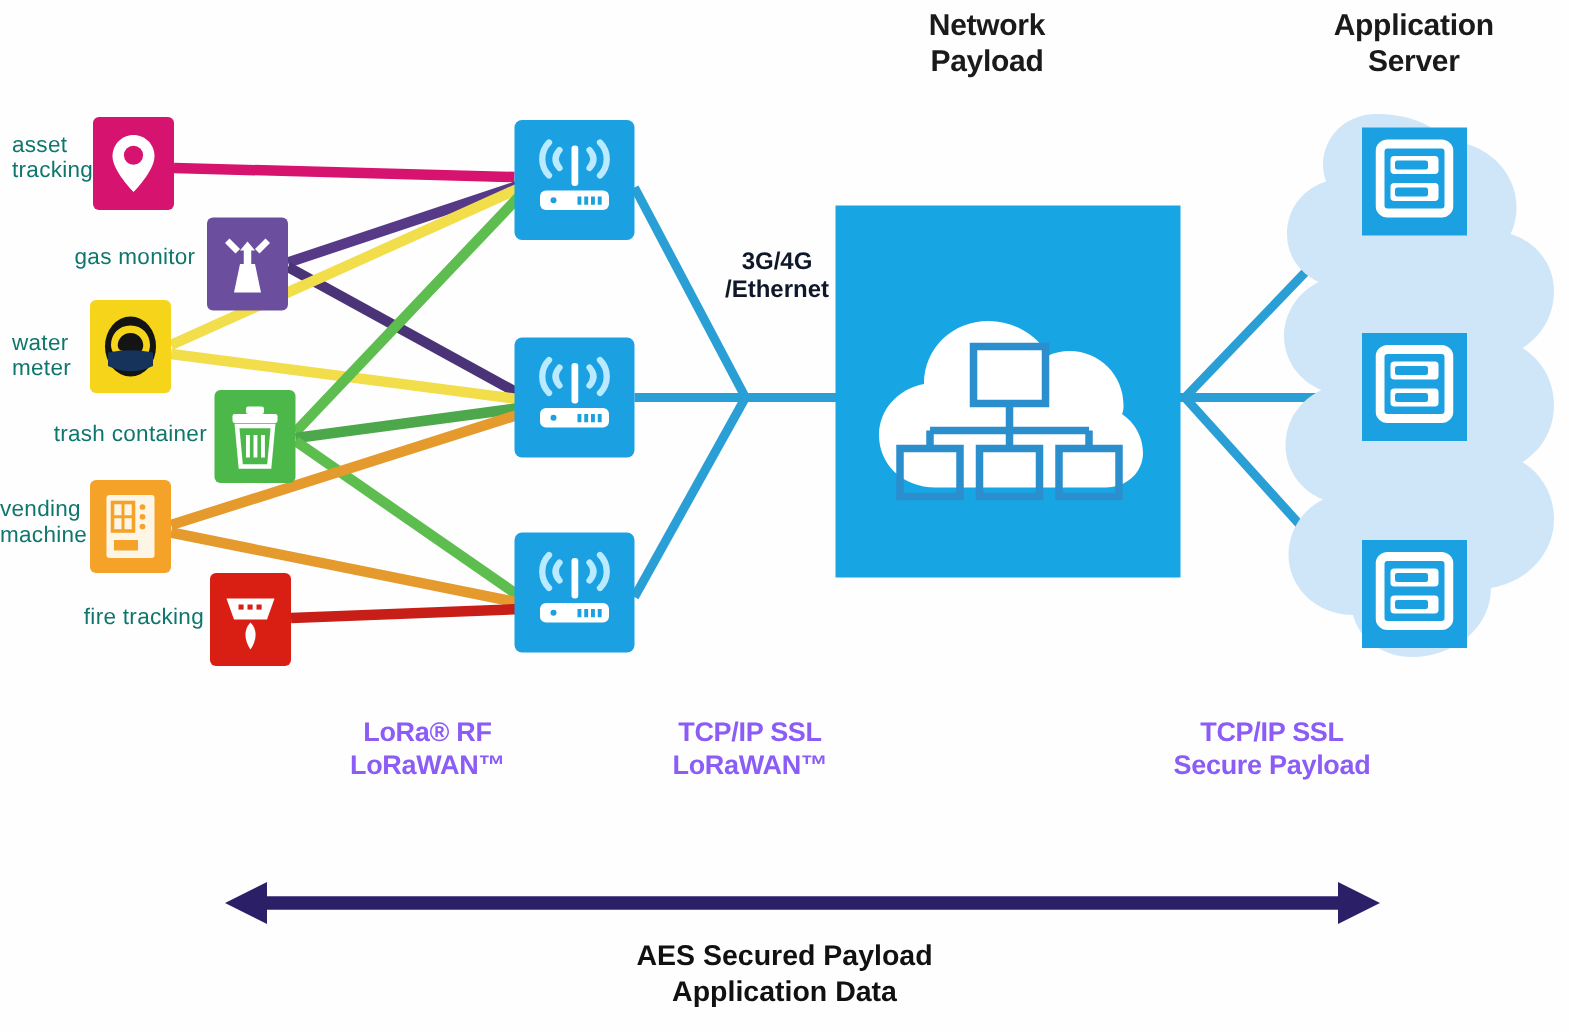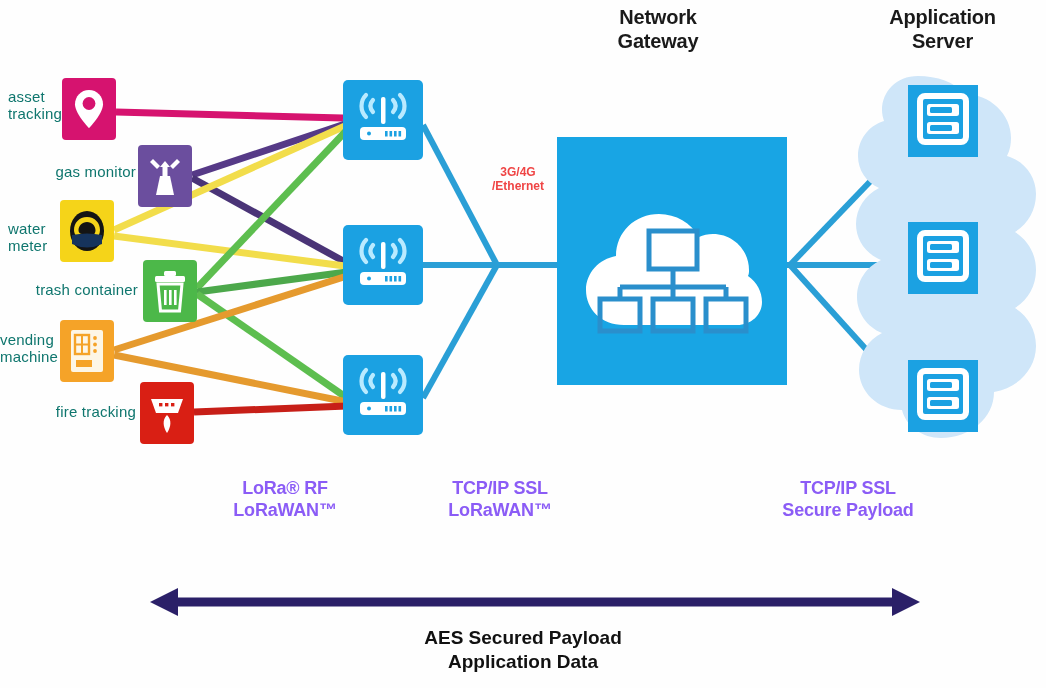--- a/index.html
+++ b/index.html
@@ -94,23 +94,23 @@
     background: #1ba1e2;
     z-index: 5;
     display: flex;
     align-items: center;
     justify-content: center;
   }
 
   
   .link-label {
     position: absolute;
-    font-size: 12px;
+    font-size: 16px;
     font-weight: bold;
-    color: #ef4444;
+    color: #0f172a;
     line-height: 1.2;
     white-space: pre-line;
     text-align: center;
     z-index: 6;
   }
   .proto-label {
     position: absolute;
     font-size: 18px;
     font-weight: bold;
     color: #8b5cf6;
@@ -183,21 +183,21 @@
     </g>
 
     <g>
       <line x1="168" y1="602" x2="902" y2="602" stroke="#2b2068" stroke-width="9"></line>
       <polygon points="150,602 178,588 178,616" fill="#2b2068"></polygon>
       <polygon points="920,602 892,588 892,616" fill="#2b2068"></polygon>
     </g>
   </svg>
 
   <div class="col-head" style="left:578px; top:6px; width:160px;">Network
-Gateway</div>
+Payload</div>
   <div class="col-head" style="left:855px; top:6px; width:175px;">Application
 Server</div>
 
   <div class="device" style="left:62px; top:78px; background:#D6136F;">
     <span>
       <svg width="32" height="42" viewBox="0 0 32 42">
         <path d="M16 2 C8 2 2 8.4 2 16.2 C2 26 16 40 16 40 C16 40 30 26 30 16.2 C30 8.4 24 2 16 2 Z" fill="#ffffff"></path>
         <circle cx="16" cy="15.5" r="6.4" fill="#D6136F"></circle>
       </svg>
     </span>
@@ -209,21 +209,21 @@
     <span>
       <svg width="36" height="44" viewBox="0 0 36 44">
         <path d="M6 5 L13 12 L10 15 L3 8 Z" fill="#ffffff"></path>
         <path d="M30 5 L23 12 L26 15 L33 8 Z" fill="#ffffff"></path>
         <path d="M18 7 L13 13 L23 13 Z" fill="#ffffff"></path>
         <rect x="15.5" y="12" width="5" height="10" fill="#ffffff"></rect>
         <path d="M13 22 L23 22 L27 41 L9 41 Z" fill="#ffffff"></path>
       </svg>
     </span>
   </div>
-  <div class="dev-label" style="left:44px; top:163px; width:92px; text-align:right;">gas monitor</div>
+  <div class="dev-label" style="left:44px; top:163px; width:92px; text-align:center;">gas monitor</div>
 
   <div class="device" style="left:60px; top:200px; background:#F5D419;">
     <span>
       <svg width="40" height="46" viewBox="0 0 40 46">
         <ellipse cx="20" cy="23" rx="17" ry="20" fill="#141414"></ellipse>
         <path d="M20 9 C12 9 7 15 7 22 C7 27 11 31 15 31 L15 26 C13 26 11.5 24.4 11.5 22.2
                  C11.5 18 15 14 20 14 C25 14 28.5 18 28.5 22.2 C28.5 26 25 30 20 30
                  L20 35 C27 35 33 29 33 22 C33 15 28 9 20 9 Z" fill="#F5D419"></path>
         <path d="M5 27 Q20 24 35 27 L35 36 Q20 43 5 36 Z" fill="#16335c"></path>
       </svg>

